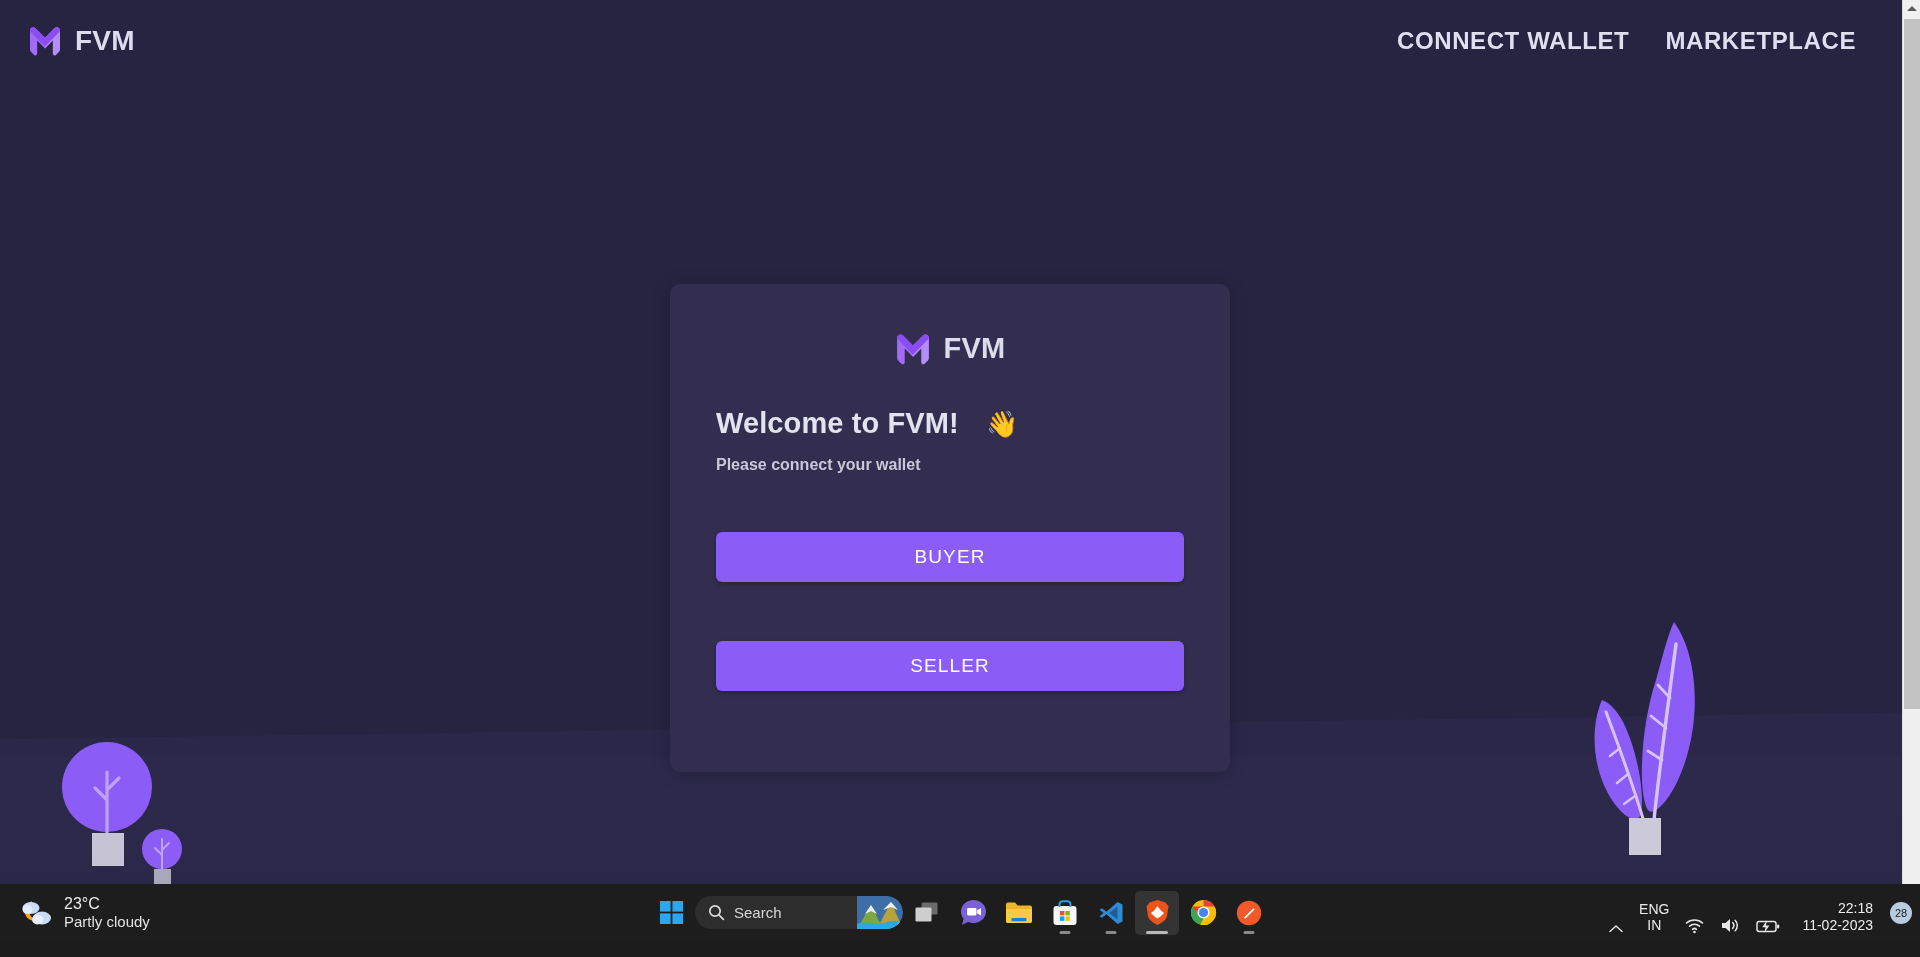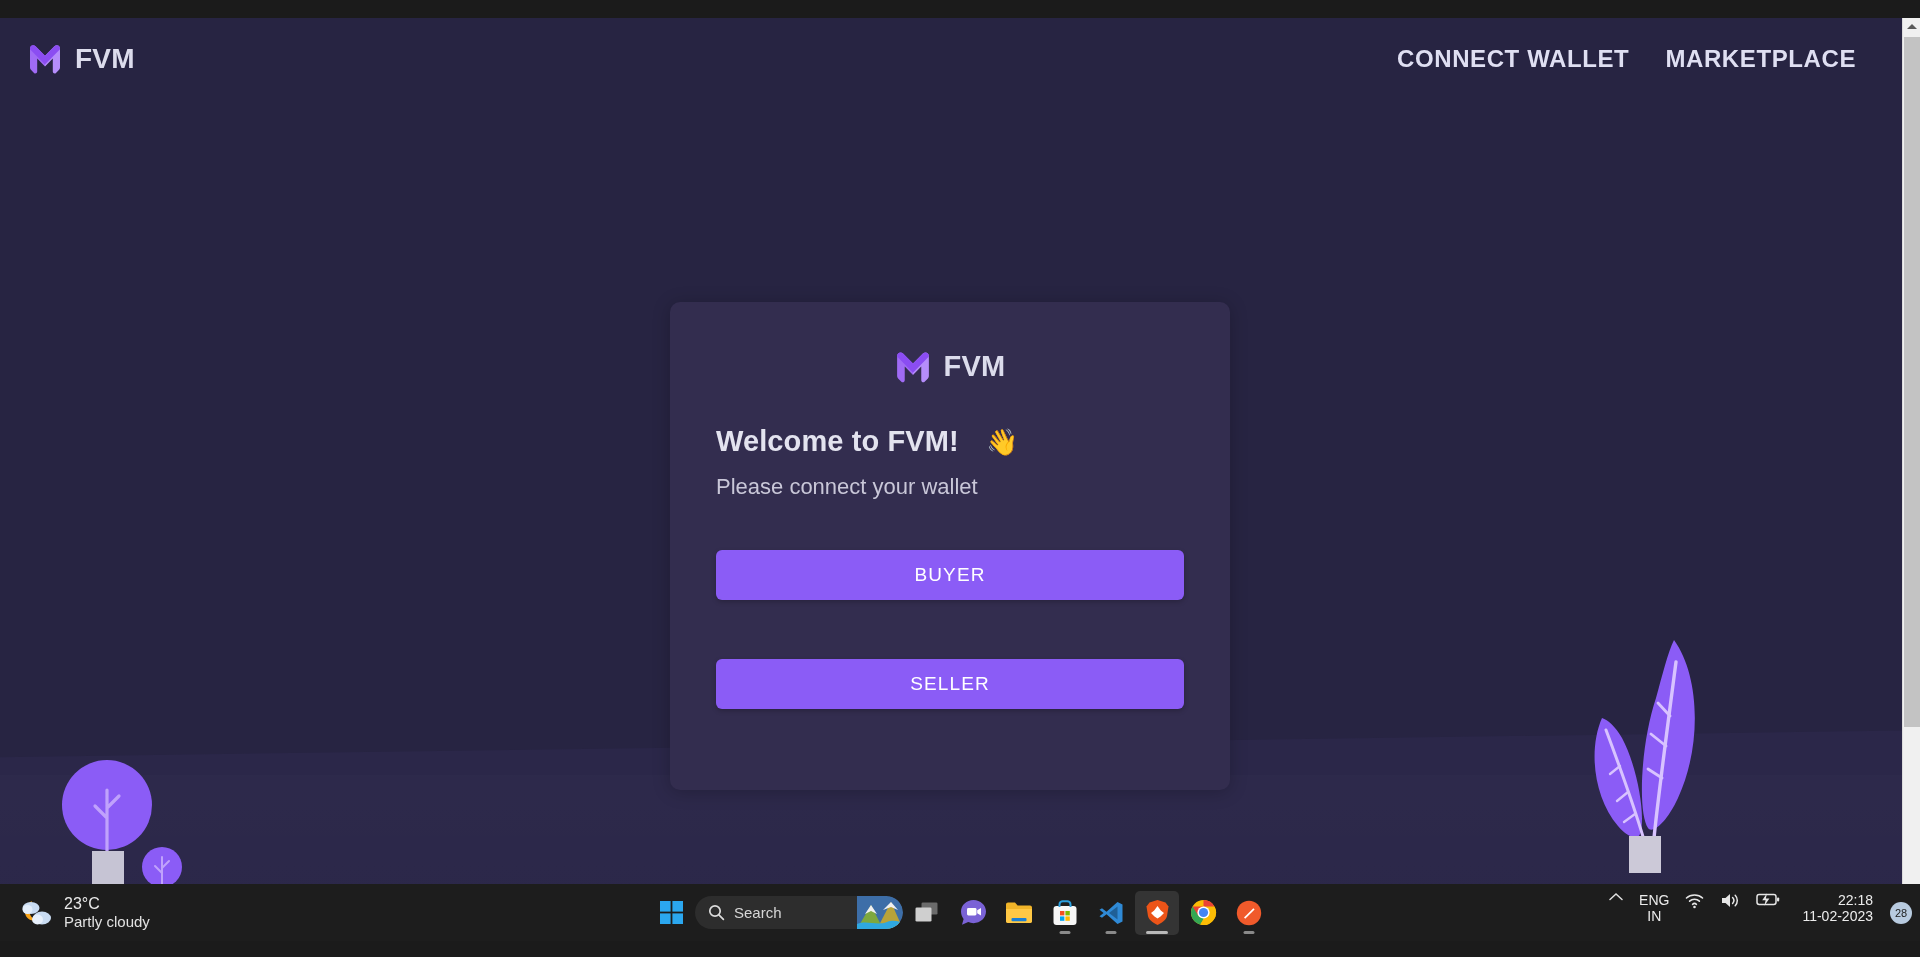--- a/index.html
+++ b/index.html
@@ -10,21 +10,20 @@
     background: #1b1b1b;
   }
 
   
   #viewport {
     position: absolute;
     left: 0; top: 0;
     width: 1920px; height: 900px;
     background: #272442;
     overflow: hidden;
-    margin-top: 18px;
   }
 
   
   #ground {
     position: absolute;
     left: -60px; top: 740px;
     width: 2100px; height: 220px;
     background: #2b2749;
     transform: rotate(-0.8deg);
     transform-origin: left top;
@@ -98,22 +97,22 @@
     color: #e3e3ef;
     font-size: 29px;
     font-weight: 700;
     letter-spacing: 0.1px;
   }
   #wave { font-size: 26px; line-height: 1; }
   #subtitle {
     position: absolute;
     left: 46px; top: 172px;
     color: #c9c7d8;
-    font-size: 22px;
-    font-weight: 400;
+    font-size: 16px;
+    font-weight: 700;
   }
 
   .role-btn {
     position: absolute;
     left: 46px;
     width: 468px; height: 50px;
     background: #8b5cf6;
     border: none;
     border-radius: 6px;
     color: #ffffff;
@@ -218,21 +217,21 @@
     overflow: hidden;
   }
 
   #tb-tray {
     position: absolute;
     right: 8px; top: 0; height: 57px;
     display: flex; align-items: center; gap: 2px;
   }
   .tray-btn {
     height: 42px; padding: 0 7px;
-    display: flex; align-items: flex-start; justify-content: center;
+    display: flex; align-items: flex-end; justify-content: center;
     border-radius: 4px; cursor: pointer;
   }
   #lang { line-height: 1.15; text-align: center; color: #ececec; font-size: 14px; }
   #clock { line-height: 1.2; text-align: right; color: #ececec; font-size: 14px; padding: 0 6px; }
   #notif-badge {
     width: 22px; height: 22px; border-radius: 50%;
     background: #b8cbe0; color: #1d1d1d;
     font-size: 11px; display: flex; align-items: center; justify-content: center;
     cursor: pointer; margin-left: 2px;
   }

